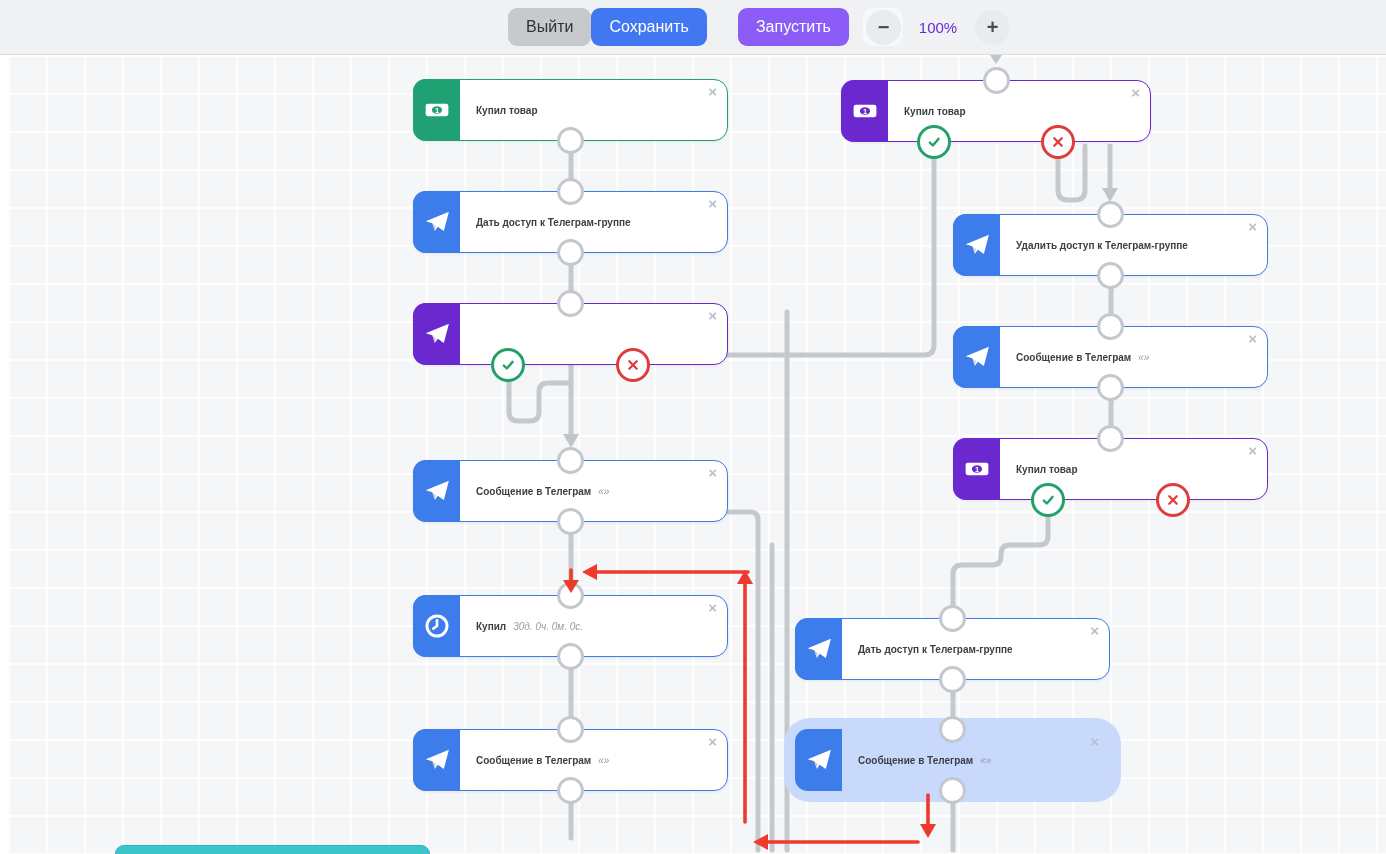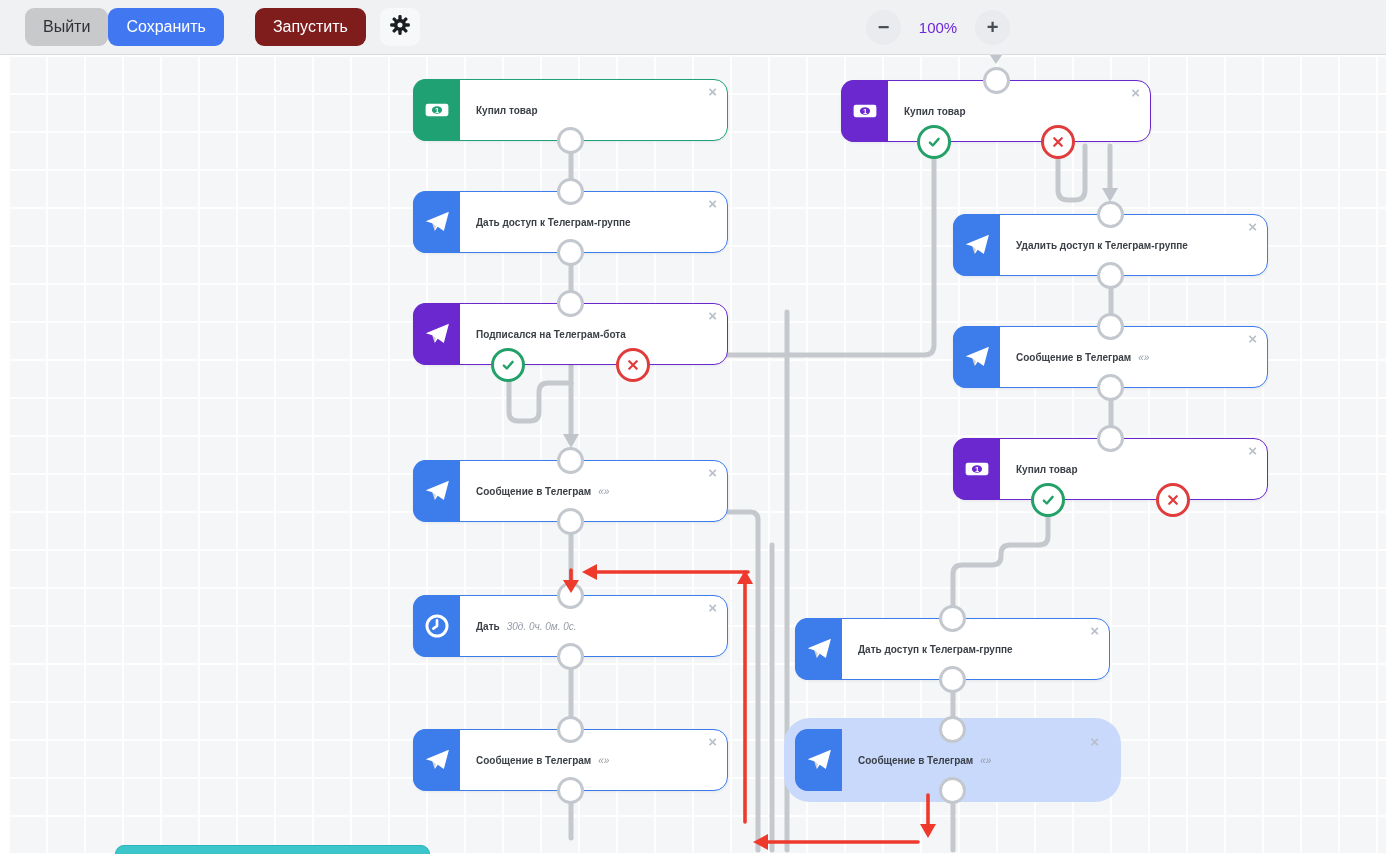--- a/index.html
+++ b/index.html
@@ -2,26 +2,26 @@
 <html><head>
 <meta charset="utf-8">
 <style>
   * { margin:0; padding:0; box-sizing:border-box; }
   html,body { width:1386px; height:854px; overflow:hidden;
     font-family:"Liberation Sans", sans-serif; background:#ffffff; }
 
   
   .toolbar { position:absolute; left:0; top:0; width:1386px; height:55px;
     background:#eff1f3; border-bottom:1px solid #d9dcdf; z-index:10;
-    display:flex; align-items:center; }
+    display:flex; align-items:center;justify-content:center; }
   .btn { height:38px; border:none; border-radius:9px; font-size:16px;
     font-family:"Liberation Sans",sans-serif; padding:0 18px; cursor:pointer; }
   .btn-exit { margin-left:25px; background:#c8c9cb; color:#2e3136; }
   .btn-save { background:#4277f2; color:#fff; }
-  .btn-run  { margin-left:31px; background:#7f1d1d; color:#fff; }
+  .btn-run  { margin-left:31px; background:#8b5cf6; color:#fff; }
   .btn-gear { margin-left:14px; width:40px; height:38px; background:#f7f8fa;
     display:flex; align-items:center; justify-content:center; }
   .zoom-ctl { position:absolute; left:866px; top:0; height:55px;
     display:flex; align-items:center; gap:16px; }
   .zoom-btn { width:35px; height:35px; border-radius:50%; border:none;
     background:#e9ebee; color:#474c52; font-size:20px; font-weight:bold;
     display:flex; align-items:center; justify-content:center; cursor:pointer; }
   .zoom-label { font-size:15px; color:#6d28d9; min-width:42px; text-align:center; }
 
   
@@ -166,23 +166,20 @@
       <div class="port top"></div>
       <div class="port bottom"></div>
     </div>
     <div class="node purple" style="left: 413px; top: 303px; width: 315px; height: 62px;">
       <div class="icon-box">
         <svg width="26" height="26" viewBox="0 0 24 24">
           <path d="M23 2.5 L1.6 11.3 L7.6 13.2 L9.9 20.4 L12.7 16.3 L18.3 20.4 Z" fill="#fff"></path>
           <path d="M7.6 13.2 L9.9 20.4 L11 15.7 Z" fill="rgba(0,0,0,.18)"></path>
         </svg>
       </div>
-      <div class="node-title">
-        <span>Подписался на Телеграм-бота</span>
-      </div>
       <div class="close">×</div>
       <div class="port top"></div>
       <div class="port success">
         <svg width="22" height="22" viewBox="0 0 24 24">
           <path d="M7.5 12.6 l3.2 3.2 L17 8.6" fill="none" stroke="#23a168" stroke-width="2.6" stroke-linecap="round" stroke-linejoin="round"></path>
         </svg>
       </div>
       <div class="port fail">
         <svg width="18" height="18" viewBox="0 0 24 24">
           <path d="M7 7 L17 17 M17 7 L7 17" fill="none" stroke="#e03c3c" stroke-width="3" stroke-linecap="round"></path>
@@ -205,21 +202,21 @@
       <div class="port bottom"></div>
     </div>
     <div class="node blue" style="left: 413px; top: 595px; width: 315px; height: 62px;">
       <div class="icon-box">
         <svg width="28" height="28" viewBox="0 0 24 24">
           <circle cx="12" cy="12" r="8.6" fill="none" stroke="#fff" stroke-width="2.5"></circle>
           <path d="M12 7.2 V12 L8.8 14.2" fill="none" stroke="#fff" stroke-width="2.3" stroke-linecap="round" stroke-linejoin="round"></path>
         </svg>
       </div>
       <div class="node-title">
-        <span>Дать</span>
+        <span>Купил</span>
         <span class="node-sub">30д. 0ч. 0м. 0с.</span>
       </div>
       <div class="close">×</div>
       <div class="port top"></div>
       <div class="port bottom"></div>
     </div>
     <div class="node blue" style="left: 413px; top: 729px; width: 315px; height: 62px;">
       <div class="icon-box">
         <svg width="26" height="26" viewBox="0 0 24 24">
           <path d="M23 2.5 L1.6 11.3 L7.6 13.2 L9.9 20.4 L12.7 16.3 L18.3 20.4 Z" fill="#fff"></path>

